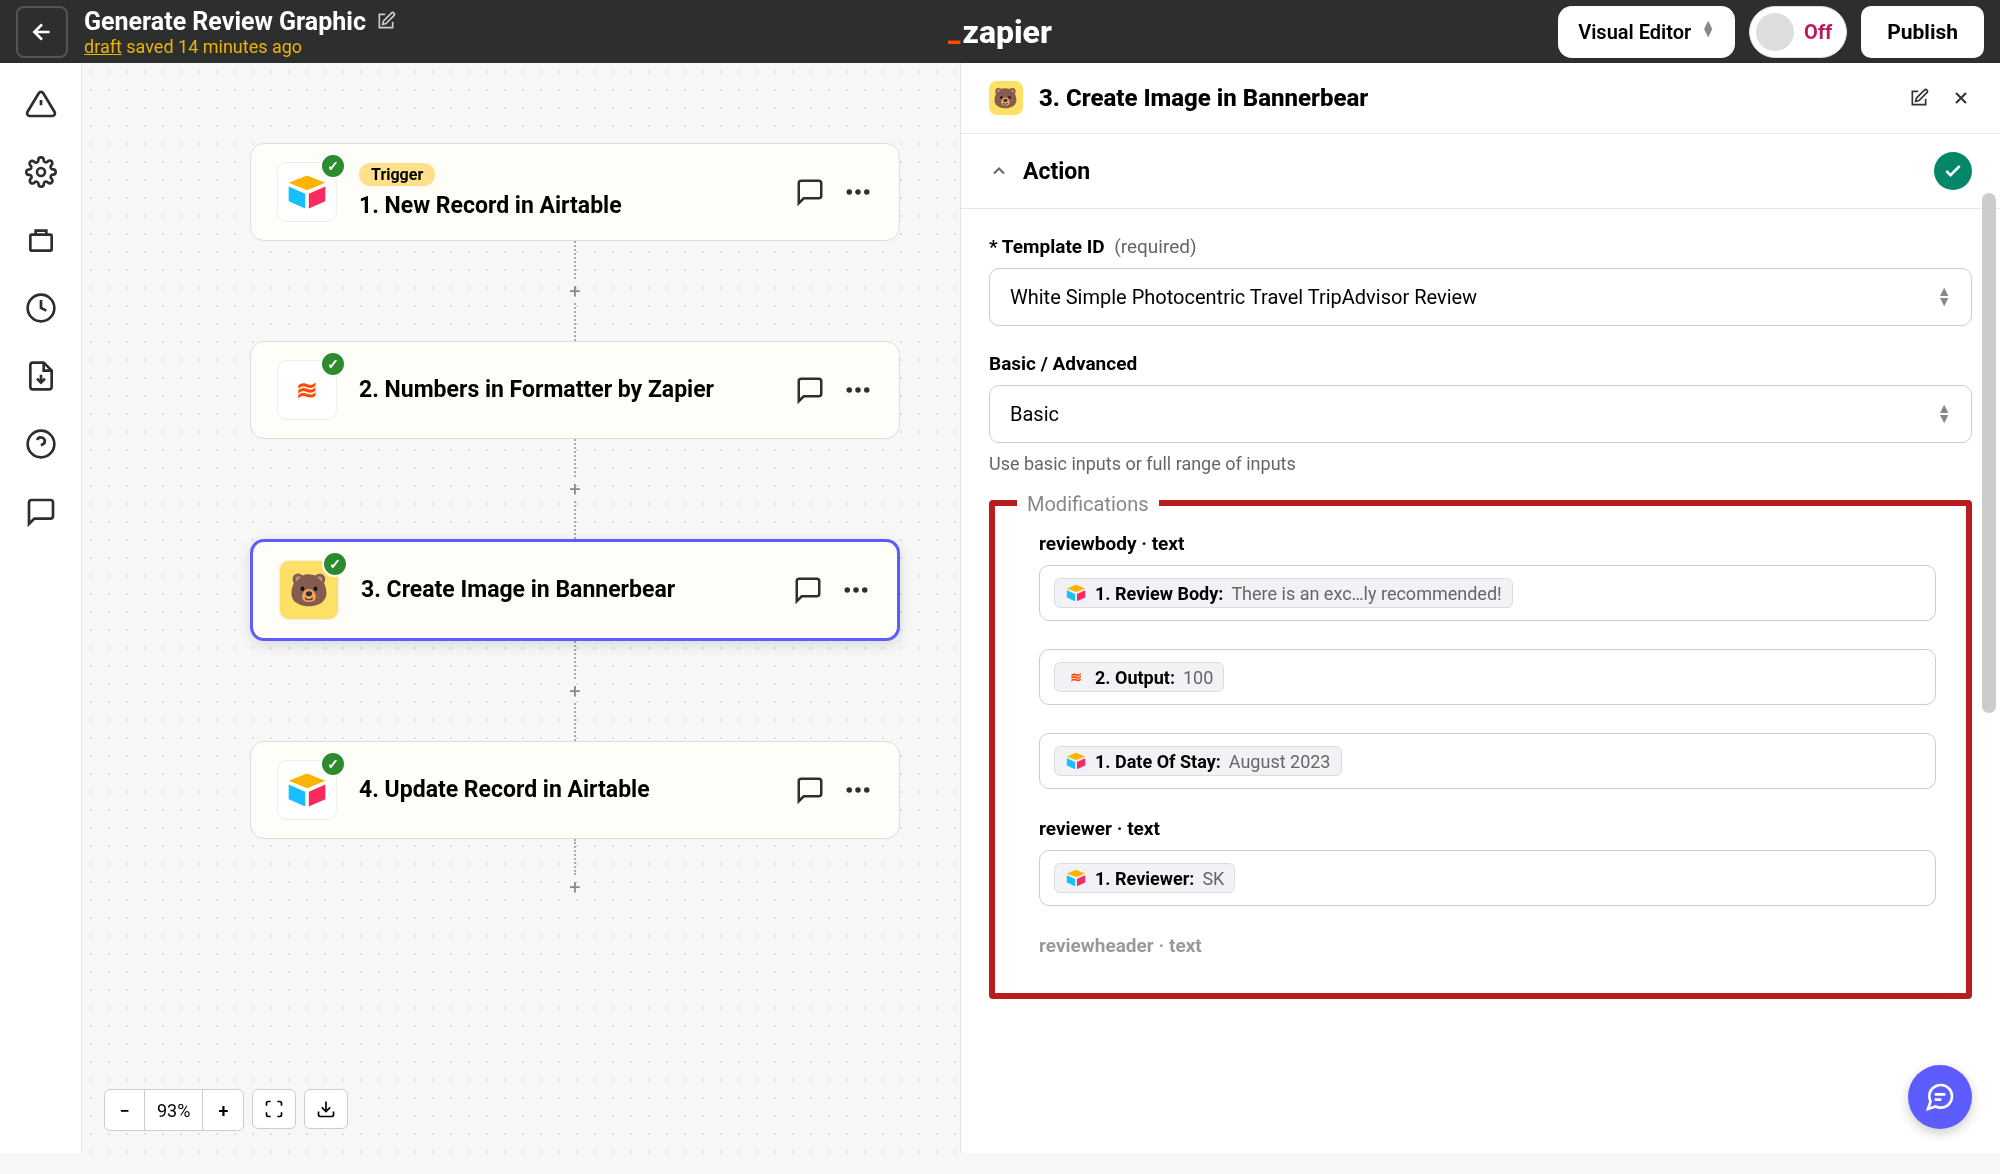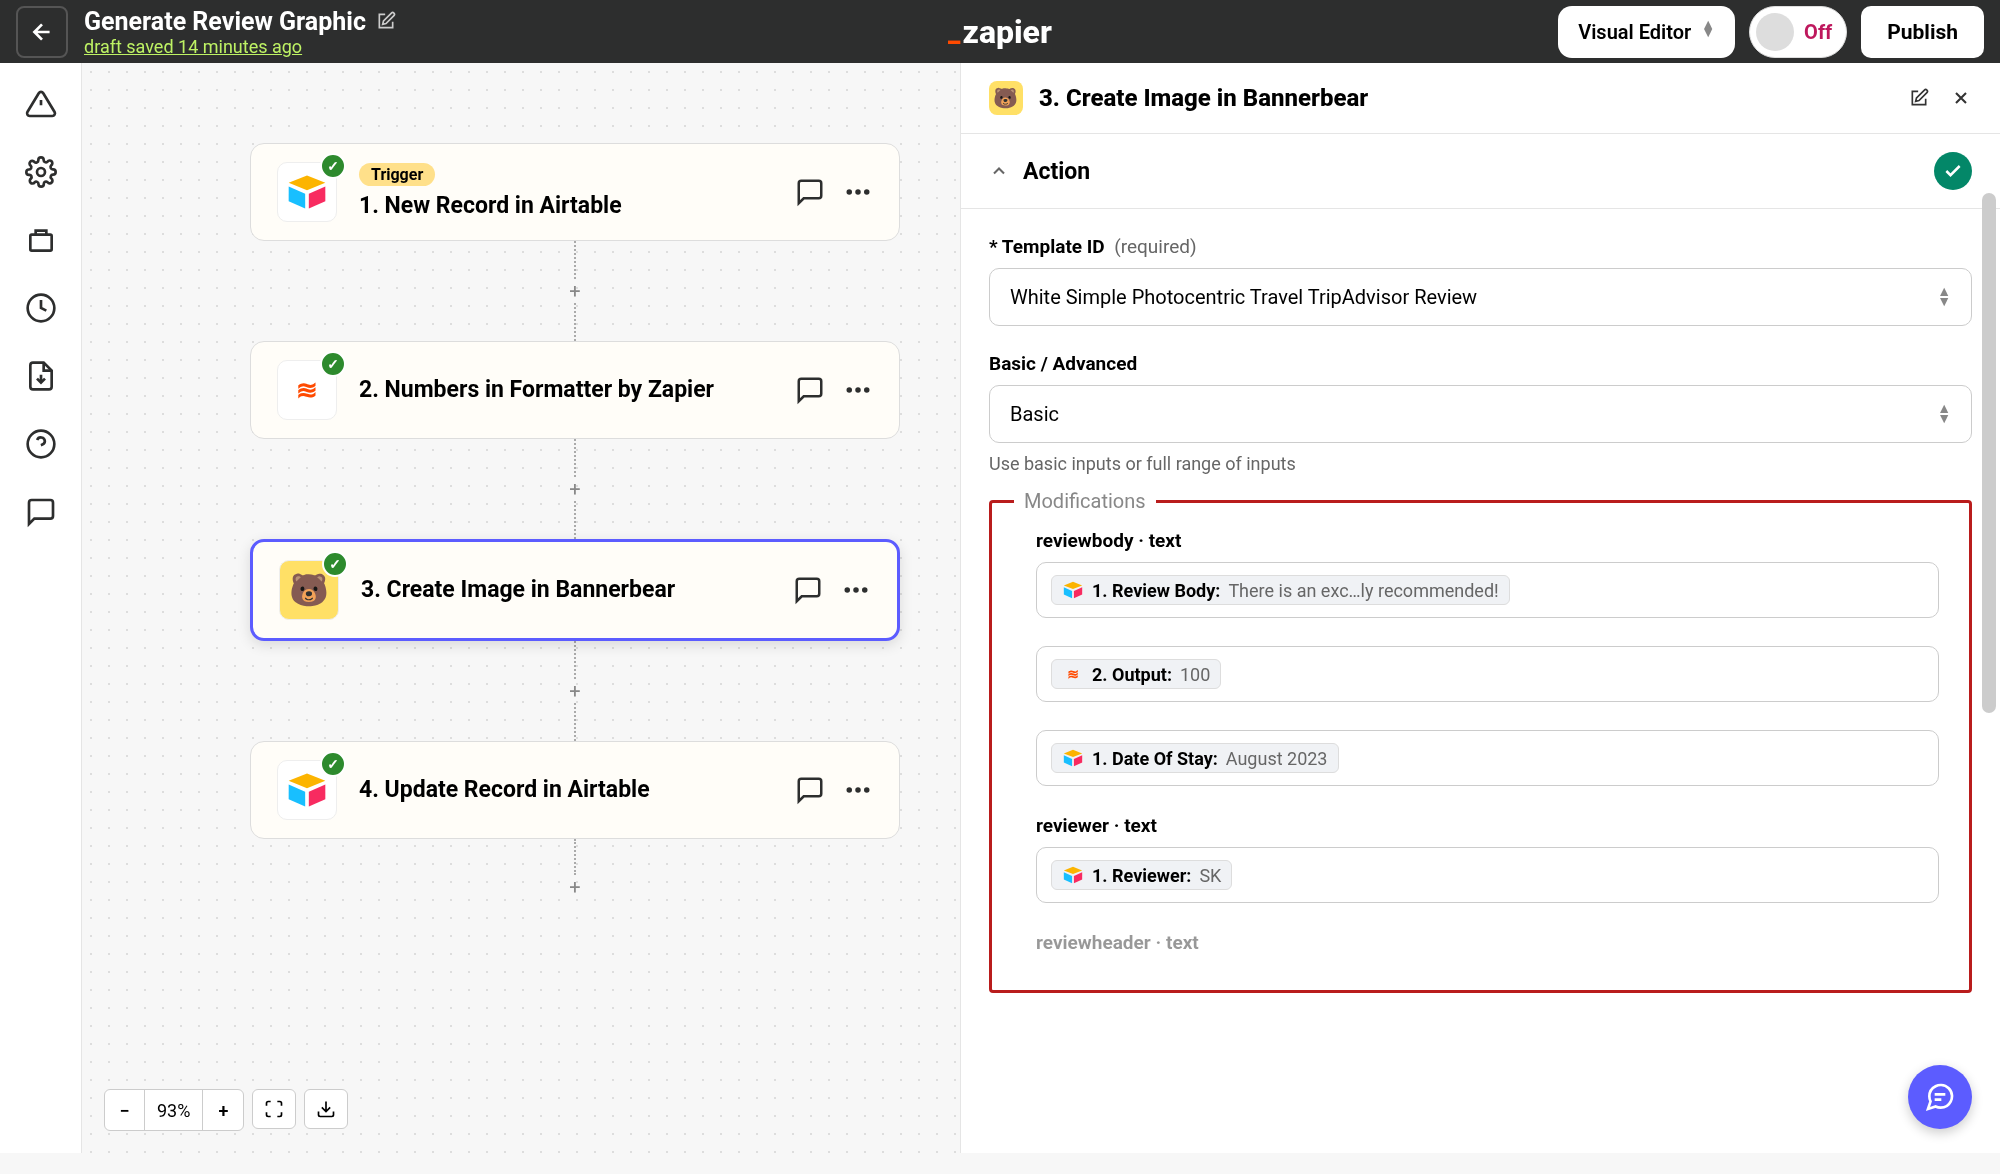--- a/index.html
+++ b/index.html
@@ -3,21 +3,21 @@
 <meta charset="utf-8">
 <style>
 * { box-sizing: border-box; margin: 0; padding: 0; font-family: -apple-system, BlinkMacSystemFont, "Segoe UI", Roboto, sans-serif; }
 body { width: 2000px; height: 1174px; overflow: hidden; background: #f7f7f7; transform-origin: top left; }
 .header { height: 63px; background: #2d2e2e; display: flex; align-items: center; padding: 0 16px; gap: 16px; }
 .back-btn { width: 52px; height: 52px; border: 2px solid #555; border-radius: 8px; display: flex; align-items: center; justify-content: center; color: #fff; cursor: pointer; }
 .title-group { flex: 0 0 auto; }
 .title-row { display: flex; align-items: center; gap: 10px; }
 .title { color: #fff; font-size: 25px; font-weight: 700; }
 .edit-icon { color: #ccc; width: 20px; height: 20px; }
-.subtitle { color: #bef264; font-size: 18px; text-decoration: underline; }
+.subtitle { color: #eab308; font-size: 18px; }
 .subtitle .draft { text-decoration: underline; cursor: pointer; }
 .logo { position: absolute; left: 50%; transform: translateX(-50%); color: #fff; font-size: 32px; font-weight: 800; display: flex; align-items: center; gap: 2px; }
 .logo-un { color: #ff4a00; font-size: 28px; font-weight: 900; }
 .header-right { margin-left: auto; display: flex; gap: 14px; align-items: center; }
 .visual-editor-btn { background: #fff; border-radius: 14px; padding: 14px 20px; font-size: 20px; font-weight: 600; display: flex; gap: 10px; cursor: pointer; }
 .toggle-off { background: #fff; border-radius: 28px; padding: 6px 14px 6px 6px; display: flex; align-items: center; gap: 10px; border: 1px solid #ddd; cursor: pointer; }
 .toggle-knob { width: 38px; height: 38px; background: #ddd; border-radius: 50%; }
 .toggle-label { font-size: 20px; font-weight: 700; color: #be185d; }
 .publish-btn { background: #fff; border-radius: 10px; padding: 14px 26px; font-size: 21px; font-weight: 700; cursor: pointer; }
 .main { display: flex; height: calc(100% - 84px); }
@@ -53,21 +53,21 @@
 .action-chevron { margin-right: 14px; color: #666; }
 .action-label { font-size: 23px; font-weight: 700; flex: 1; }
 .action-check { width: 38px; height: 38px; background: #038768; border-radius: 50%; display: flex; align-items: center; justify-content: center; color: #fff; }
 .panel-body { padding: 26px 28px; overflow-y: auto; flex: 1; }
 .field { margin-bottom: 26px; }
 .field-label { font-size: 19px; font-weight: 700; margin-bottom: 10px; }
 .field-label .req { color: #666; font-weight: 400; }
 .select-box { border: 1px solid #ccc; border-radius: 10px; padding: 16px 20px; display: flex; align-items: center; font-size: 20px; cursor: pointer; }
 .select-arrows { margin-left: auto; color: #888; font-size: 14px; display: flex; flex-direction: column; line-height: 0.7; }
 .field-help { color: #666; font-size: 18px; margin-top: 10px; }
-.fieldset { border: 3px solid #b91c1c; border-radius: 4px; padding: 26px 30px; position: relative; margin-top: 14px; }
+.fieldset { border: 6px solid #b91c1c; border-radius: 4px; padding: 26px 30px; position: relative; margin-top: 14px; }
 .fieldset-legend { position: absolute; top: -14px; left: 22px; background: #fff; padding: 0 10px; font-size: 20px; color: #888; }
 .mod-field { margin-bottom: 28px; margin-left: 14px; }
 .mod-label { font-size: 19px; font-weight: 700; margin-bottom: 10px; }
 .mod-label .hint { color: #aaa; font-weight: 400; }
 .mod-input { border: 1px solid #ccc; border-radius: 10px; padding: 12px 14px; display: flex; align-items: center; gap: 8px; cursor: text; min-height: 56px; }
 .pill { background: #f0f2f5; border: 1px solid #ddd; border-radius: 6px; padding: 3px 10px; display: flex; align-items: center; gap: 8px; font-size: 18px; }
 .pill-icon { width: 22px; height: 22px; border-radius: 4px; display: flex; align-items: center; justify-content: center; font-size: 14px; }
 .pill-label { font-weight: 700; }
 .pill-value { color: #666; }
 .scrollbar-fake { position: absolute; right: 4px; top: 130px; width: 14px; height: 520px; background: #ccc; border-radius: 7px; }

